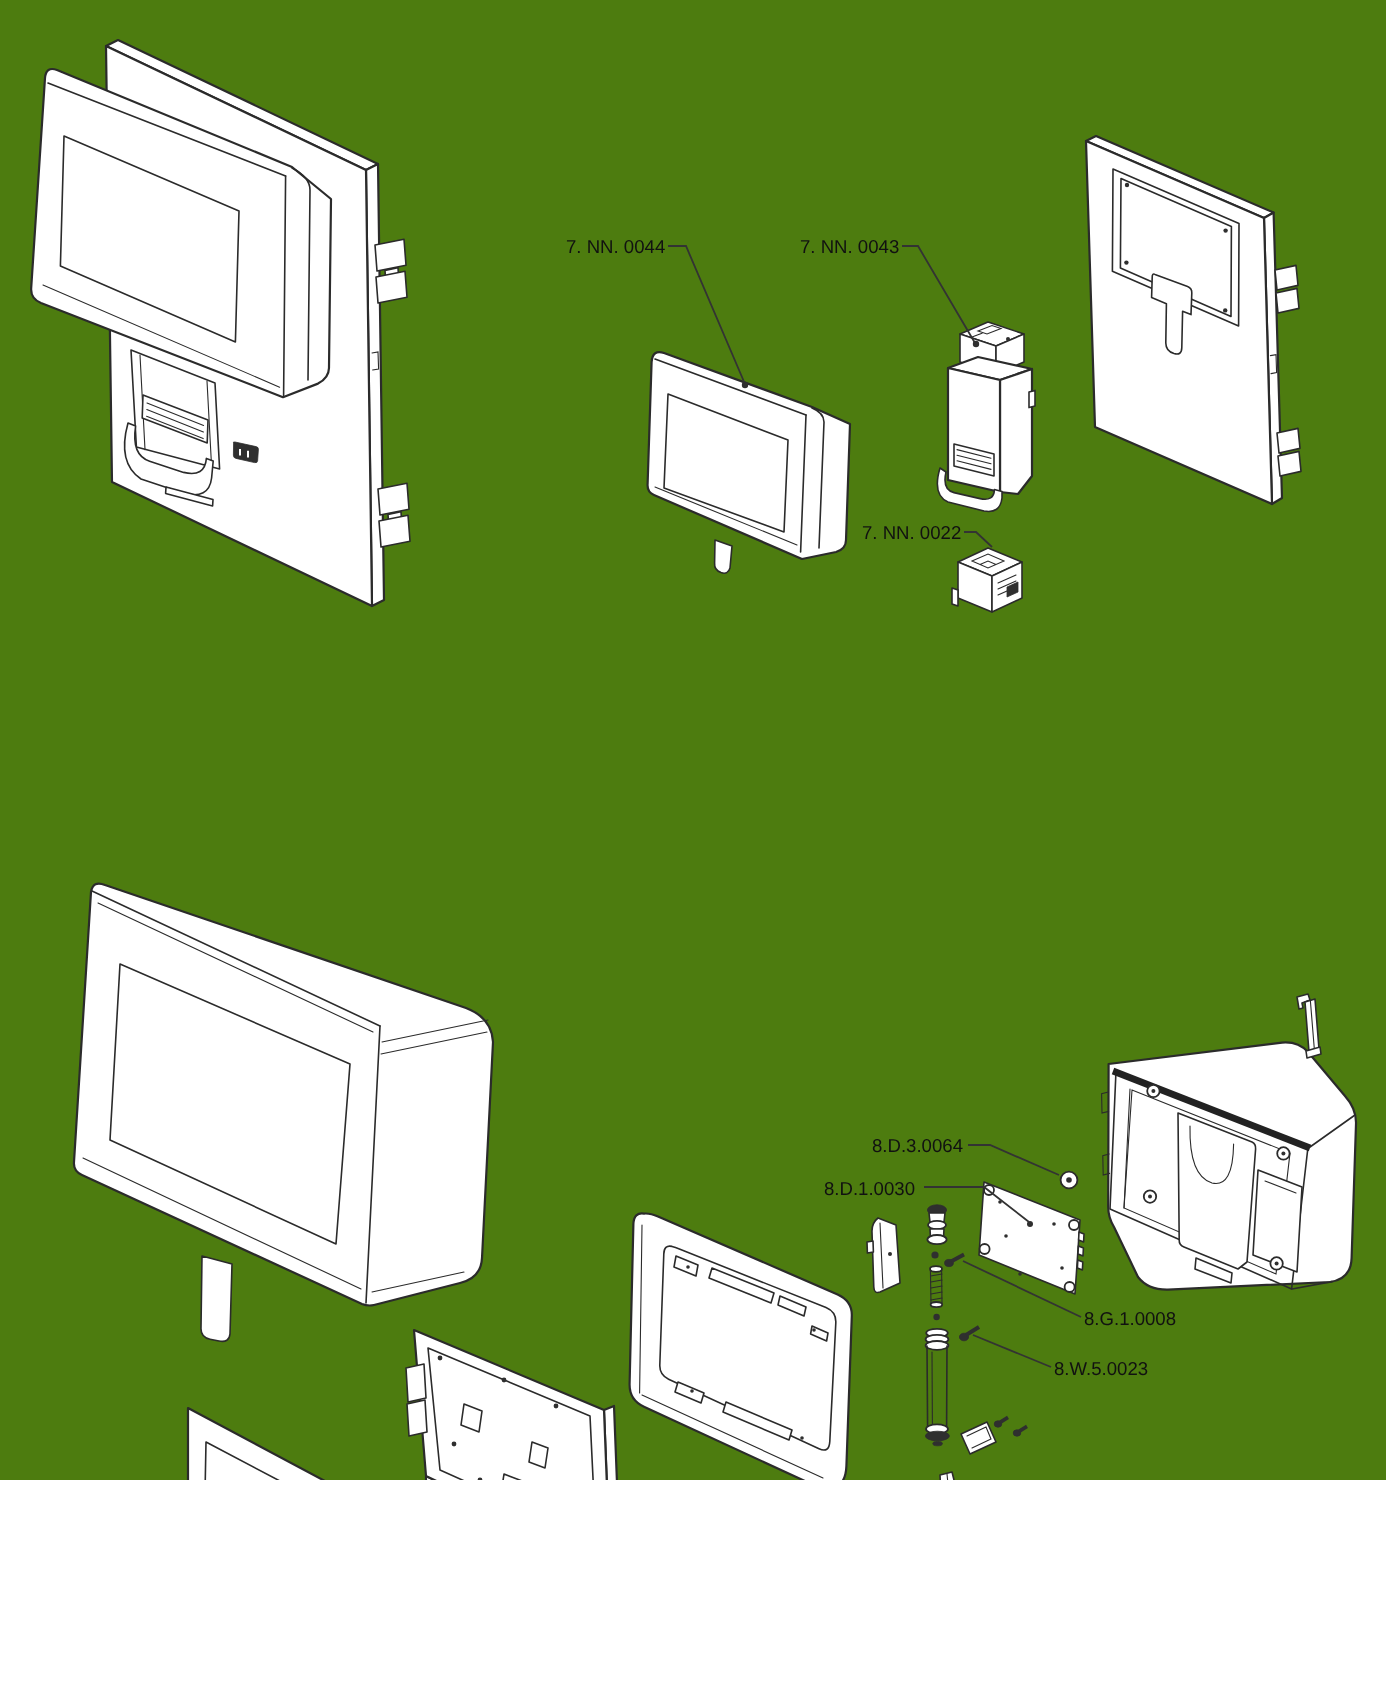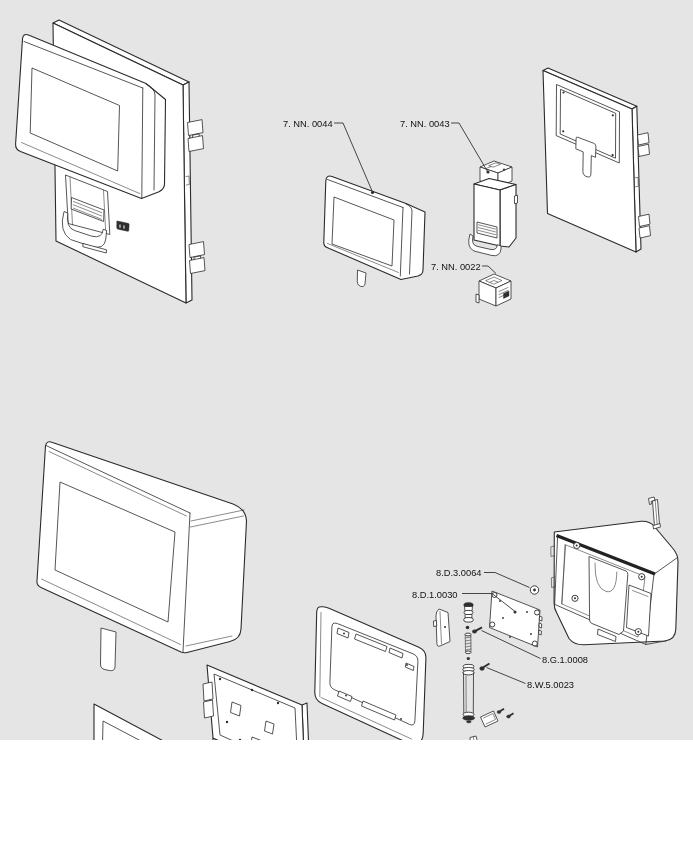--- a/index.html
+++ b/index.html
@@ -1,16 +1,16 @@
 <!DOCTYPE html>
 <html><head>
 <meta charset="utf-8">
 <style>
   html,body { margin:0; padding:0; background:#ffffff; }
-  .stage { width:693px; height:740px; position:relative; background:#e5e5e5; overflow:hidden; }
+  .stage { width:693px; height:740px; position:relative; background:#4d7c0f; overflow:hidden; }
   svg { display:block; }
   .ol  { fill:#ffffff; stroke:#2b2b2b; stroke-width:1.1; stroke-linejoin:round; }
   .ol2 { fill:#ffffff; stroke:#2b2b2b; stroke-width:0.8; stroke-linejoin:round; }
   .ln  { fill:none; stroke:#2b2b2b; stroke-width:0.8; stroke-linecap:round; stroke-linejoin:round; }
   .lnt { fill:none; stroke:#2b2b2b; stroke-width:0.55; stroke-linecap:round; }
   .dk  { fill:#2f2f2f; stroke:#2f2f2f; stroke-width:0.4; }
   .ring{ fill:#ffffff; stroke:#2b2b2b; stroke-width:0.9; }
   .ldr { fill:none; stroke:#333333; stroke-width:0.9; }
   .lbl { font-family:"Liberation Sans", sans-serif; font-size:9.3px; fill:#111111; }
   .dot { fill:#2f2f2f; stroke:none; }

